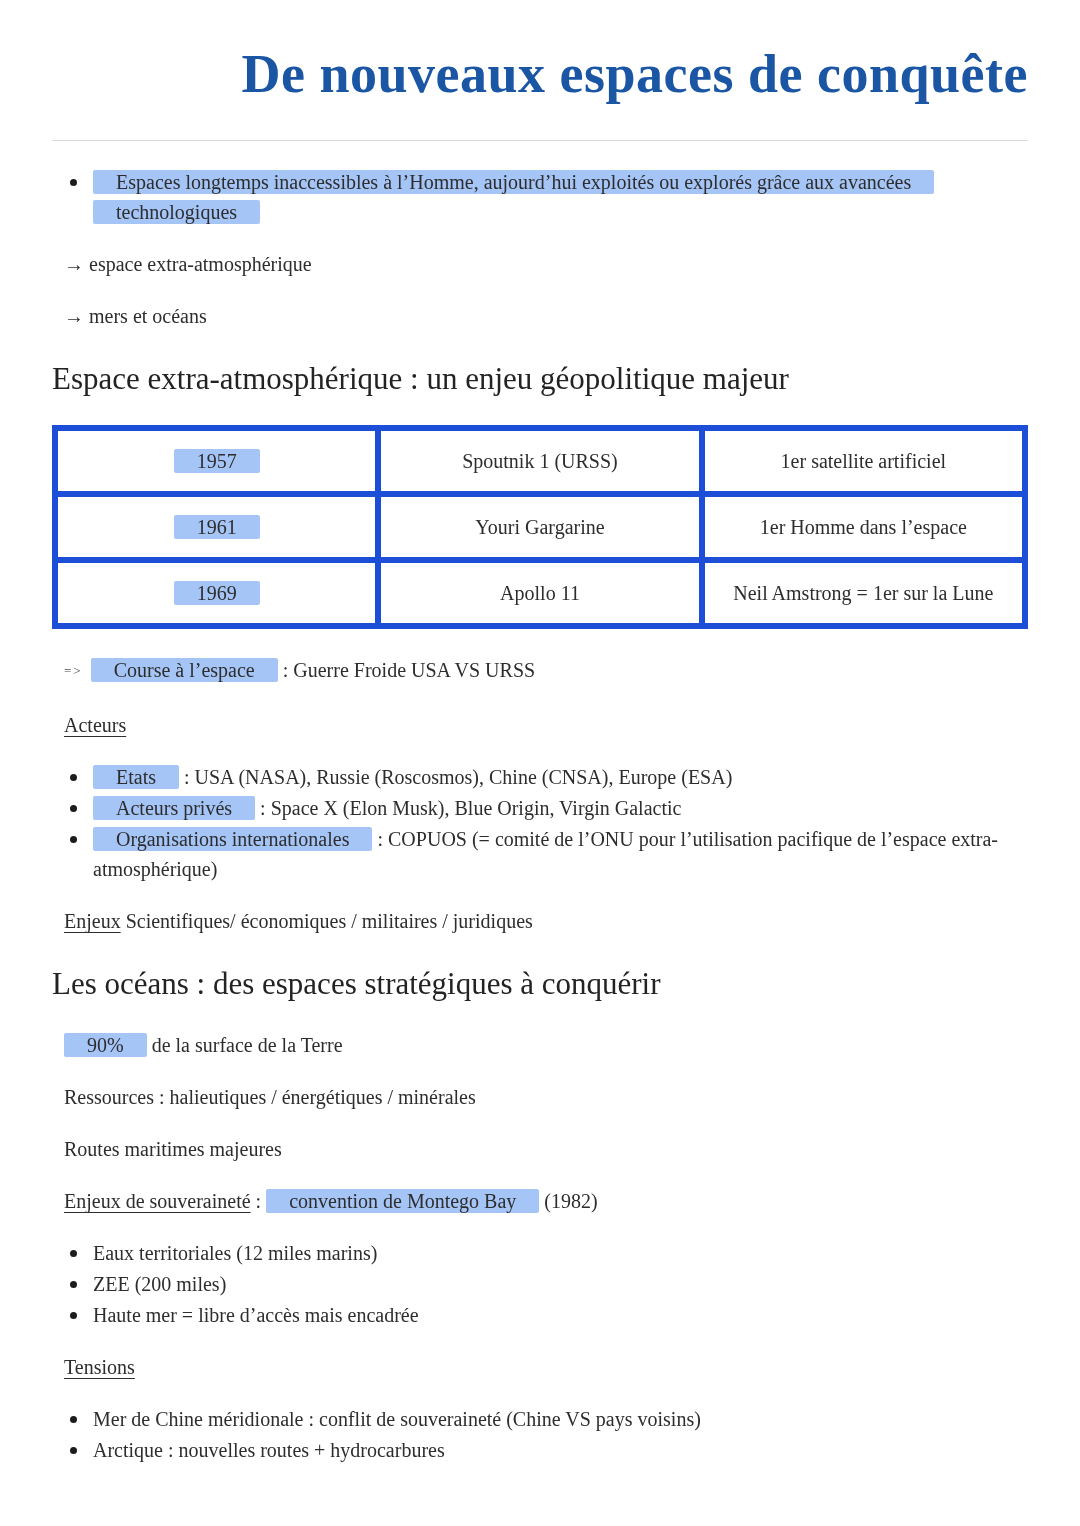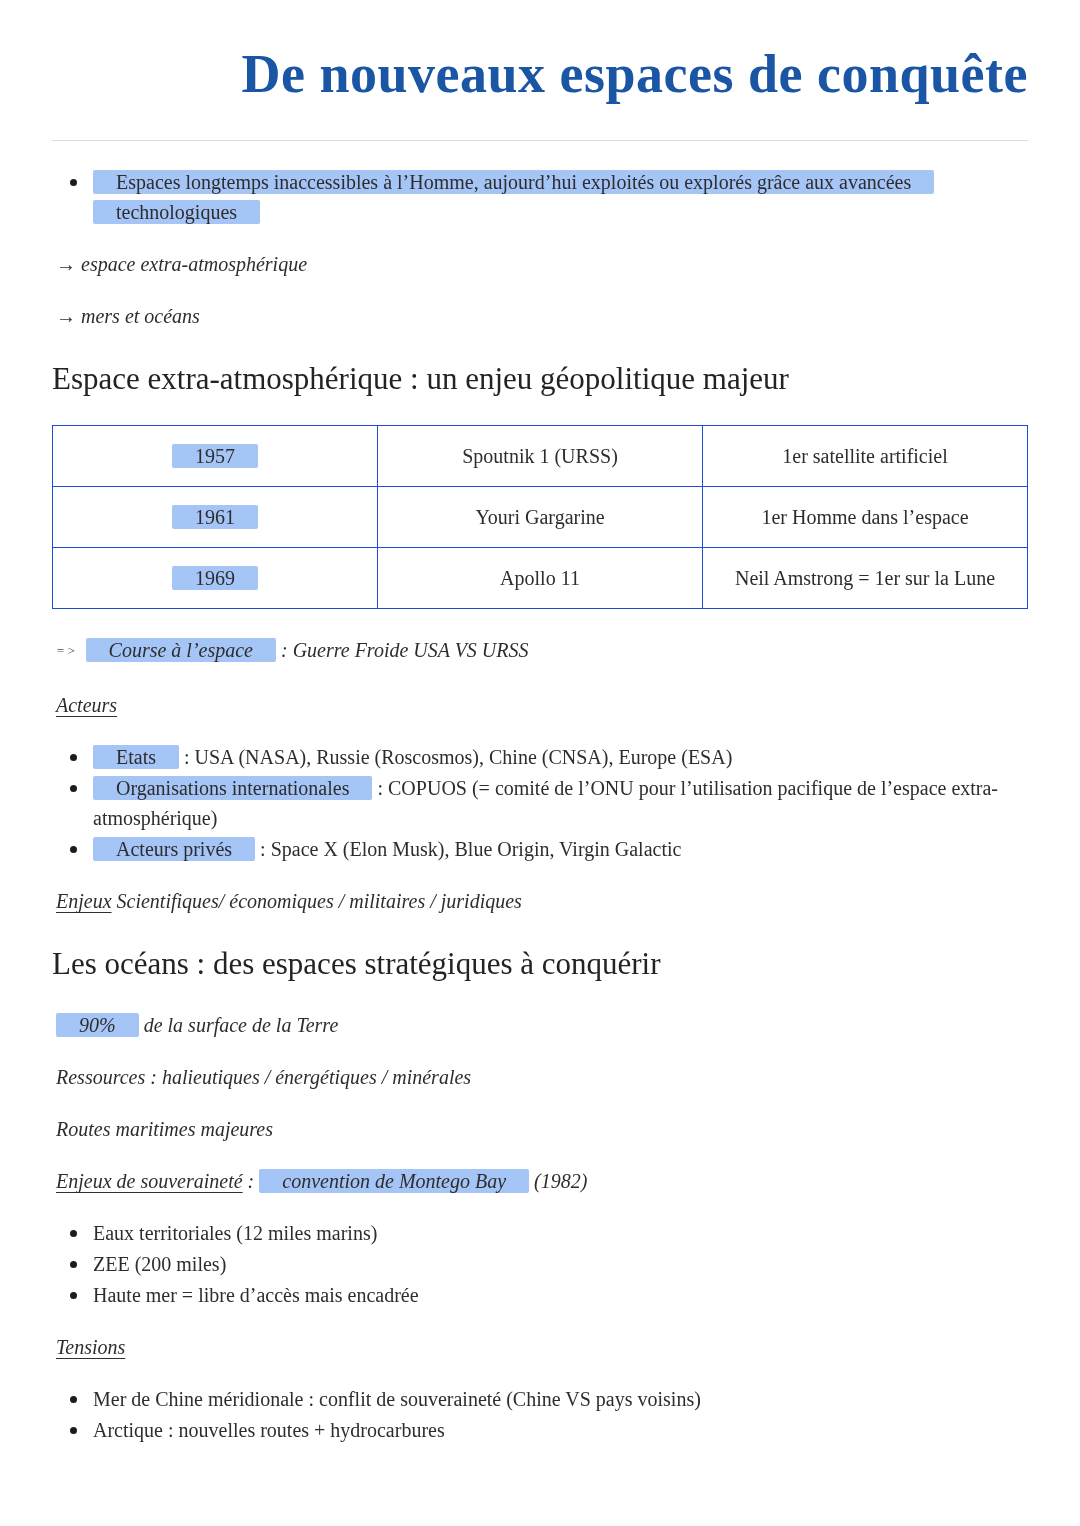--- a/index.html
+++ b/index.html
@@ -22,21 +22,21 @@
     font-weight: 700;
     color: #1a56a4;
     letter-spacing: 0.5px;
     text-align: right;
   }
   hr.rule {
     border: none;
     border-top: 1px solid #dcdcdc;
     margin: 36px 0 26px 0;
   }
-  .para { margin: 22px 4px; font-style: italic; }
+  .para { margin: 22px 12px; }
   h2.h2 {
     font-size: 31px;
     line-height: 40px;
     font-weight: 400;
     color: #232323;
     margin: 28px 0 26px 0;
   }
   
   ul.blist { list-style: none; margin: 22px 0; }
   li.bitem { display: flex; align-items: flex-start; margin: 0 0 1px 0; }
@@ -64,21 +64,21 @@
     text-decoration-thickness: 1px;
   }
   
   table.tbl {
     width: 100%;
     border-collapse: collapse;
     table-layout: fixed;
     margin: 26px 0;
   }
   td.tcell {
-    border: 1px solid #1d4ed8;
+    border: 6px solid #1d4ed8;
     text-align: center;
     vertical-align: middle;
     padding: 15px 26px;
     font-size: 20px;
     line-height: 30px;
     color: #2d2d2d;
   }
   .small-arrow {
     font-size: 13px;
     color: #4a4a4a;
@@ -132,25 +132,25 @@
 
   <p class="para"><span class="ul">Acteurs</span></p>
 
   <ul class="blist">
     <li class="bitem">
       <span class="dot"></span>
       <span class="btext"><mark class="hl">Etats</mark><span> : USA (NASA), Russie (Roscosmos), Chine (CNSA), Europe (ESA)</span></span>
     </li>
     <li class="bitem">
       <span class="dot"></span>
-      <span class="btext"><mark class="hl">Organisations internationales</mark><span> : COPUOS (= comité de l’ONU pour l’utilisation pacifique de l’espace extra-atmosphérique)</span></span>
+      <span class="btext"><mark class="hl">Acteurs privés</mark><span> : Space X (Elon Musk), Blue Origin, Virgin Galactic</span></span>
     </li>
     <li class="bitem">
       <span class="dot"></span>
-      <span class="btext"><mark class="hl">Acteurs privés</mark><span> : Space X (Elon Musk), Blue Origin, Virgin Galactic</span></span>
+      <span class="btext"><mark class="hl">Organisations internationales</mark><span> : COPUOS (= comité de l’ONU pour l’utilisation pacifique de l’espace extra-atmosphérique)</span></span>
     </li>
   </ul>
 
   <p class="para"><span class="ul">Enjeux</span><span> Scientifiques/ économiques / militaires / juridiques</span></p>
 
   <h2 class="h2">Les océans : des espaces stratégiques à conquérir</h2>
 
   <p class="para"><mark class="hl">90%</mark><span> de la surface de la Terre</span></p>
 
   <p class="para">Ressources : halieutiques / énergétiques / minérales</p>

